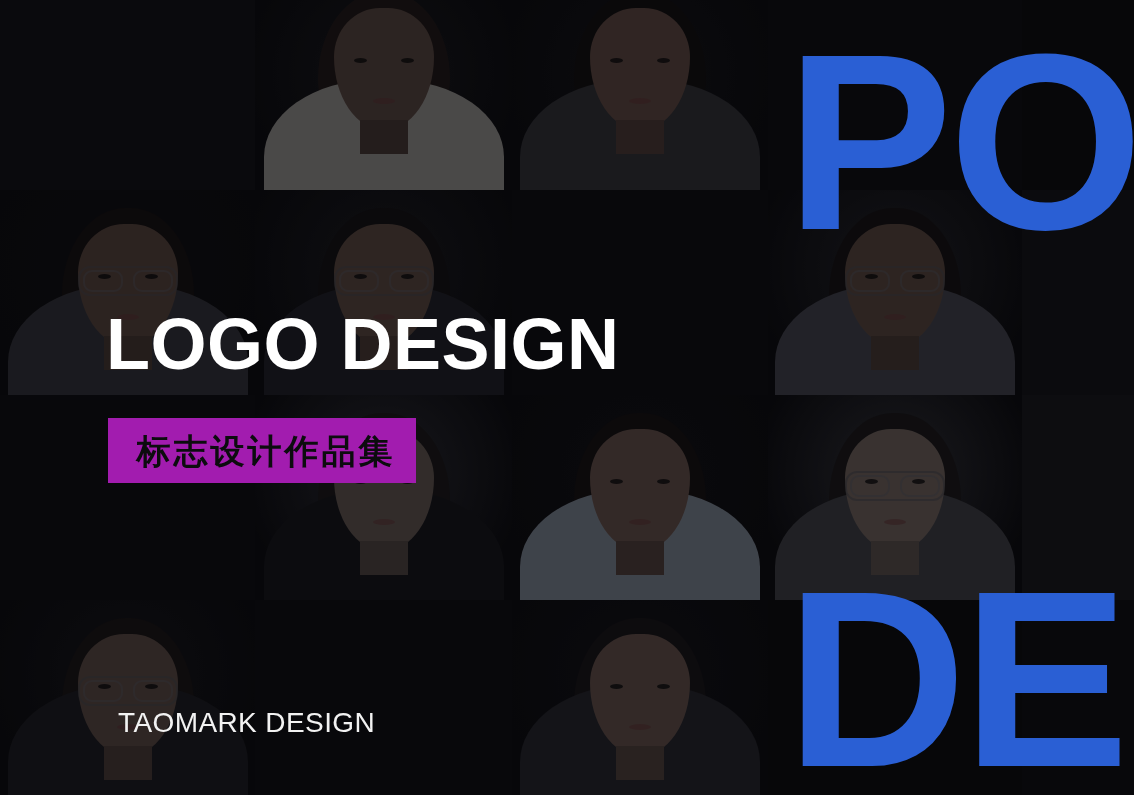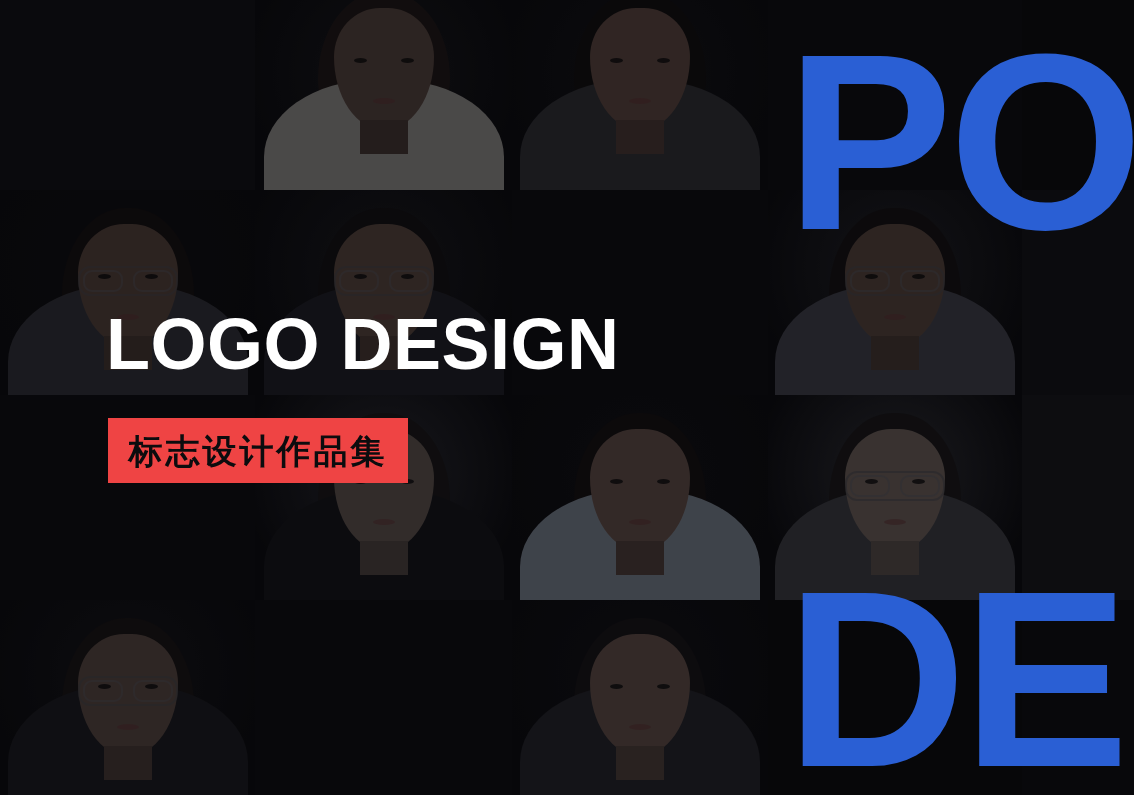--- a/index.html
+++ b/index.html
@@ -325,18 +325,19 @@
 
   <div class="veil" style="background: rgba(6, 6, 10, 0.62);"></div>
 
   <div class="bigtype">
     <div class="line l1" style="color: rgb(42, 95, 212);">PO</div>
     <div class="line l3" style="color: rgb(42, 95, 212);">DE</div>
   </div>
 
   <div class="headline" style="color: #ffffff;">LOGO DESIGN</div>
 
-  <div class="badge" style="background: #ef4444;">
+  <div class="badge" style="background: #a21caf; padding-left: 8px;">
     <span class="badge-label" style="color: rgb(12, 12, 14);">标志设计作品集</span>
   </div>
 
+  <div class="brand" style="color: rgb(242, 242, 242);">TAOMARK DESIGN</div>
 
 </div>
 
 </body></html>

